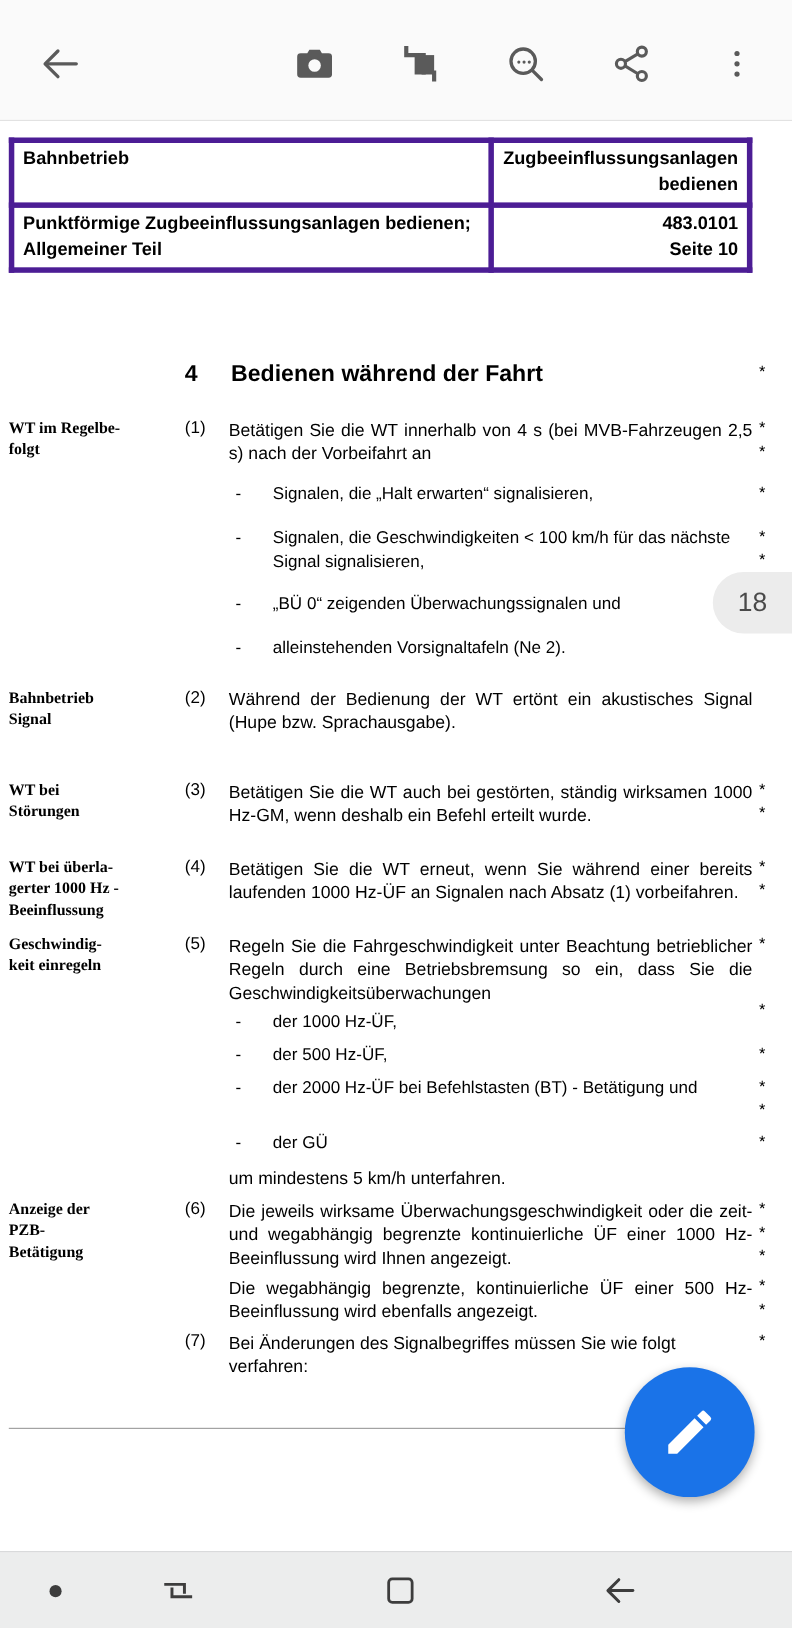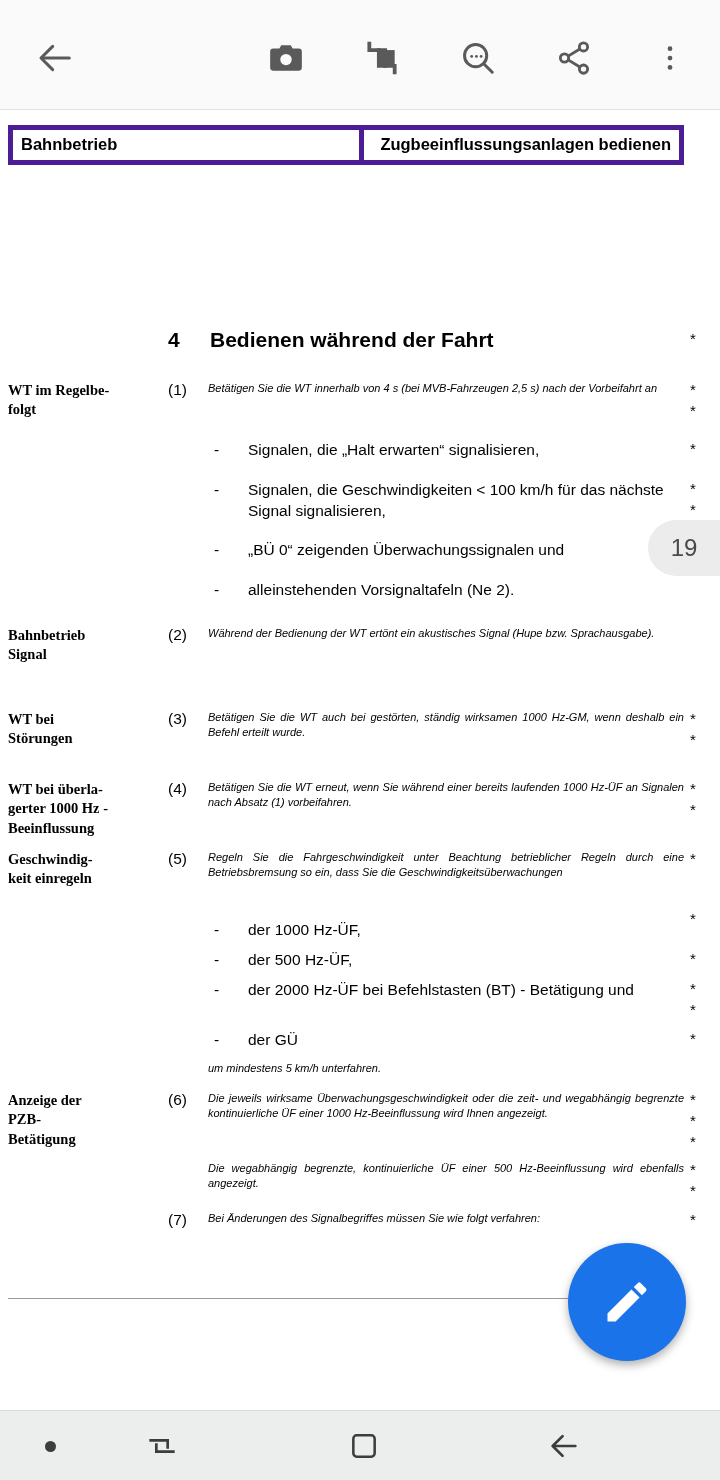--- a/index.html
+++ b/index.html
@@ -116,25 +116,24 @@
     left: 168px;
     top: 0;
     width: 36px;
     font-size: 15.5px;
   }
   .ptext {
     position: absolute;
     left: 208px;
     top: 0;
     width: 476px;
-    font-size: 11px;
+    font-size: 16px;
     line-height: 1.33;
     text-align: justify;
     text-justify: inter-word;
-    font-style: italic;
   }
   .ptext.nojust { text-align: left; }
 
   
   .dash {
     position: absolute;
     left: 0;
     width: 720px;
     font-size: 15.5px;
     line-height: 1.33;
@@ -298,20 +297,30 @@
 </div>
 
 <div class="page">
 
   <table class="doc-table">
     <tbody>
         <tr>
       <td class="cell-left">Bahnbetrieb</td>
       <td class="cell-right">Zugbeeinflussungsanlagen bedienen</td>
     </tr>
+    <tr>
+      <td class="cell-left2">
+        <span>Punktförmige Zugbeeinflussungsanlagen bedienen;</span><br>
+        <span>Allgemeiner Teil</span>
+      </td>
+      <td class="cell-right">
+        <span>483.0101</span><br>
+        <span>Seite 10</span>
+      </td>
+    </tr>
   </tbody>
     </table>
 
   <div class="content">
 
     <div class="h-title">
       <span class="num">4</span><span>Bedienen während der Fahrt</span>
     </div>
     <div class="ast" style="top:2px;">*</div>
 
@@ -436,21 +445,21 @@
     <div class="ast" style="top:833px;">*</div>
     <div class="ast" style="top:854px;">*</div>
 
     <div class="row" style="top:883px;">
       <div class="pnum">(7)</div>
       <div class="ptext nojust">Bei Änderungen des Signalbegriffes müssen Sie wie folgt verfahren:</div>
     </div>
     <div class="ast" style="top:883px;">*</div>
   </div>
 
-  <div class="page-badge">19</div>
+  <div class="page-badge">18</div>
 
   <div class="footer-rule"></div>
 
   <div class="fab">
     <svg width="52" height="52" viewBox="0 0 24 24" fill="currentColor">
       <path d="M3 17.25V21h3.75L17.81 9.94l-3.75-3.75L3 17.25zM20.71 7.04a1 1 0 0 0 0-1.41l-2.34-2.34a1 1 0 0 0-1.41 0l-1.83 1.83 3.75 3.75 1.83-1.83z"></path>
     </svg>
   </div>
 </div>
 

